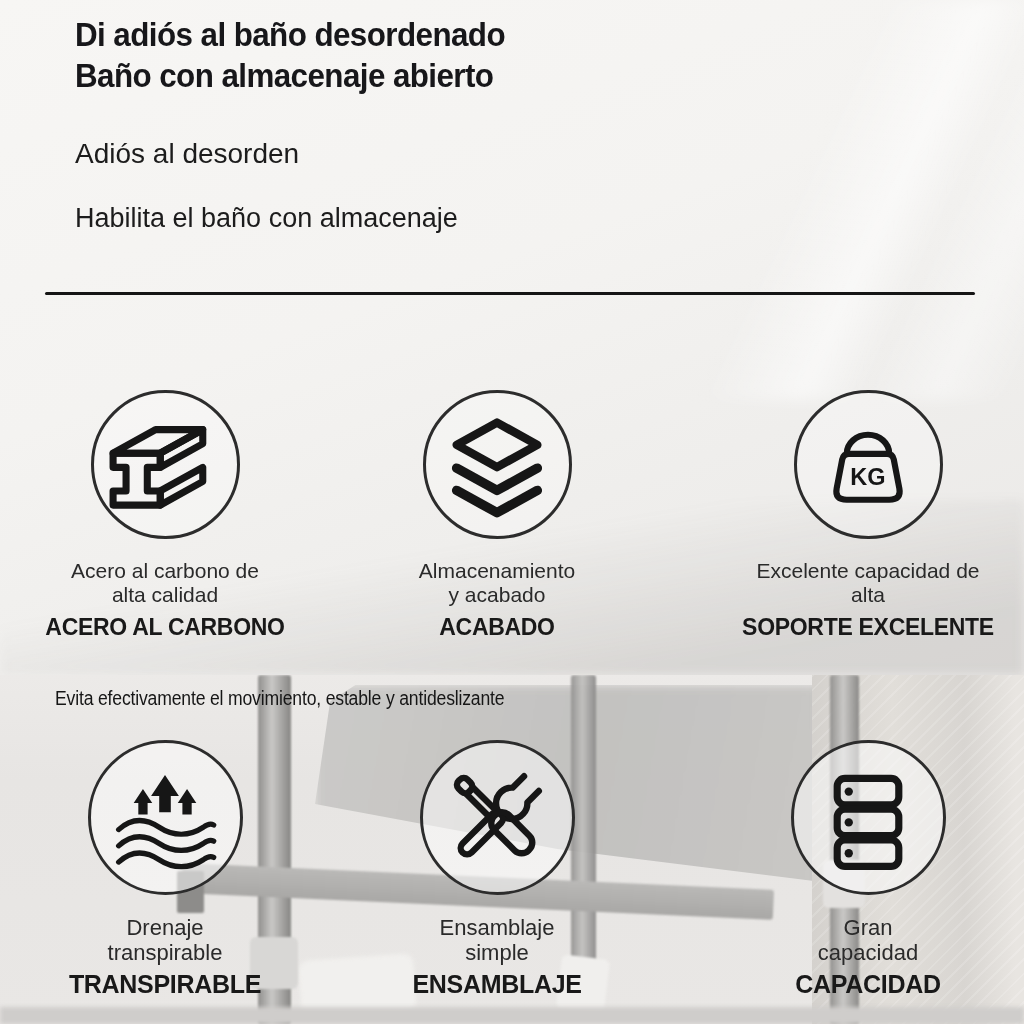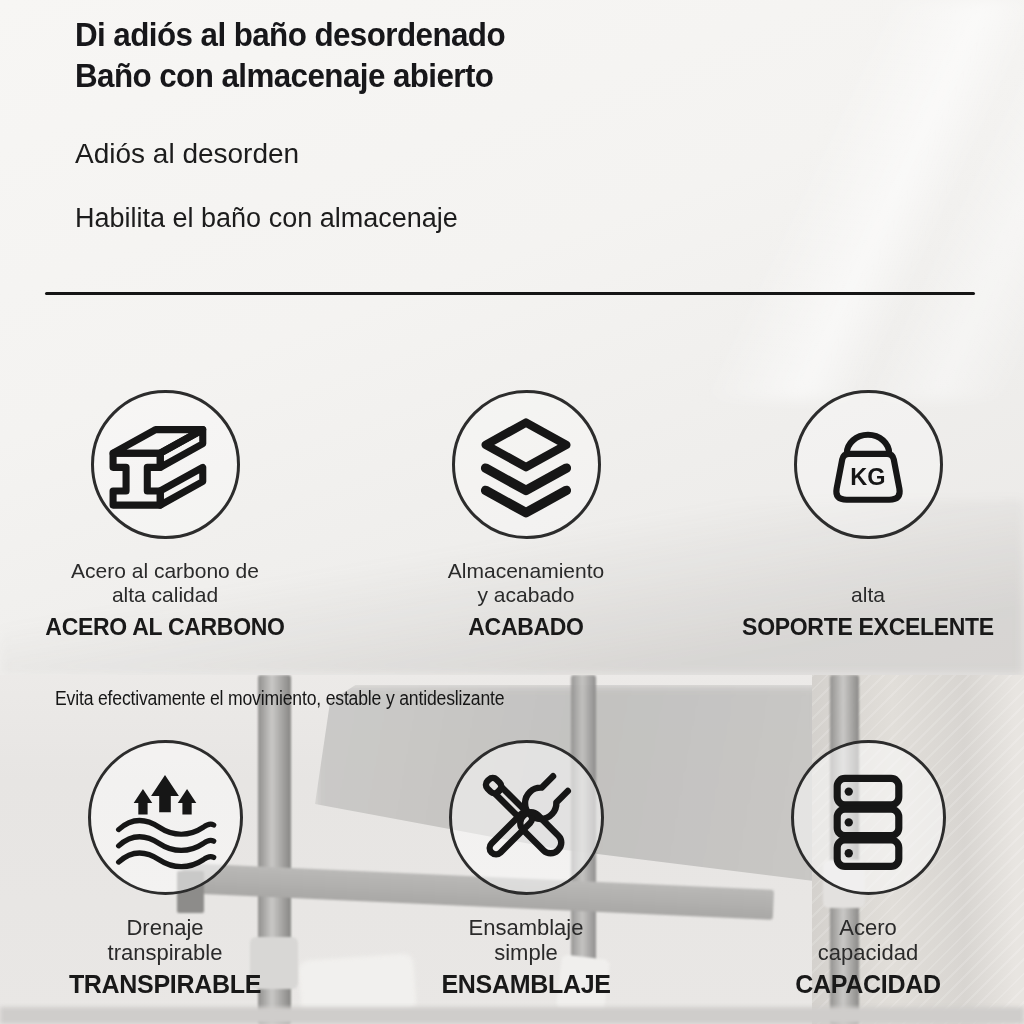--- a/index.html
+++ b/index.html
@@ -73,21 +73,21 @@
   .band-note{
     position:absolute;left:55px;top:687px;z-index:12;
     font-size:20px;color:#161616;letter-spacing:-.2px;
     transform:scaleX(.88);transform-origin:left top;white-space:nowrap;
   }
   
   .feature{position:absolute;width:330px;text-align:center;z-index:11;}
   .row-top .feature{top:390px;}
   .row-bottom .feature{top:740px;}
   .f-col1{left:0px;}
-  .f-col2{left:361px;}
+  .f-col2{left:332px;}
   .f-col3{left:703px;}
   .icon-circle{
     margin:0 auto;border:3.5px solid #2c2c2c;border-radius:50%;
     display:flex;align-items:center;justify-content:center;
     background:rgba(255,255,255,.25);
   }
   .row-top .icon-circle{width:143px;height:143px;}
   .row-bottom .icon-circle{width:149px;height:149px;background:rgba(252,252,251,.55);}
   .feature-desc{margin:20px 0 0 0;font-size:21px;line-height:24px;color:#2a2a2a;}
   .row-bottom .feature-desc{margin-top:20px;font-size:22px;line-height:25px;}
@@ -163,21 +163,21 @@
 
     <div class="feature f-col3">
       <div class="icon-circle">
         <svg class="icon-svg" width="112" height="112" viewBox="0 0 100 100" fill="none" stroke="#161616" stroke-width="5.5" stroke-linejoin="round">
           <path d="M31,40 A19,17 0 0 1 69,40"></path>
           <path d="M33,40 H67 Q72,40 73,45 L78,71 Q80,81 69,81 H31 Q20,81 22,71 L27,45 Q28,40 33,40 Z"></path>
           <text x="50" y="68" text-anchor="middle" font-size="21" font-weight="bold" fill="#161616" stroke="none">KG</text>
         </svg>
       </div>
       <p class="feature-desc">
-        <br>
+        <span>Excelente capacidad de</span><br>
         <span>alta</span>
       </p>
       <p class="feature-caps">SOPORTE EXCELENTE</p>
     </div>
   </section>
 
   <div class="band-note">Evita efectivamente el movimiento, estable y antideslizante</div>
 
   <section class="row-bottom">
 
@@ -233,20 +233,20 @@
             <rect x="22" y="70" width="56" height="24" rx="7"></rect>
           </g>
           <g fill="#161616" stroke="none">
             <circle cx="32.5" cy="26" r="3.8"></circle>
             <circle cx="32.5" cy="54" r="3.8"></circle>
             <circle cx="32.5" cy="82" r="3.8"></circle>
           </g>
         </svg>
       </div>
       <p class="feature-desc">
-        <span>Acero</span><br>
+        <span>Gran</span><br>
         <span>capacidad</span>
       </p>
       <p class="feature-caps">CAPACIDAD</p>
     </div>
   </section>
 
 </div>
 
 </body></html>

